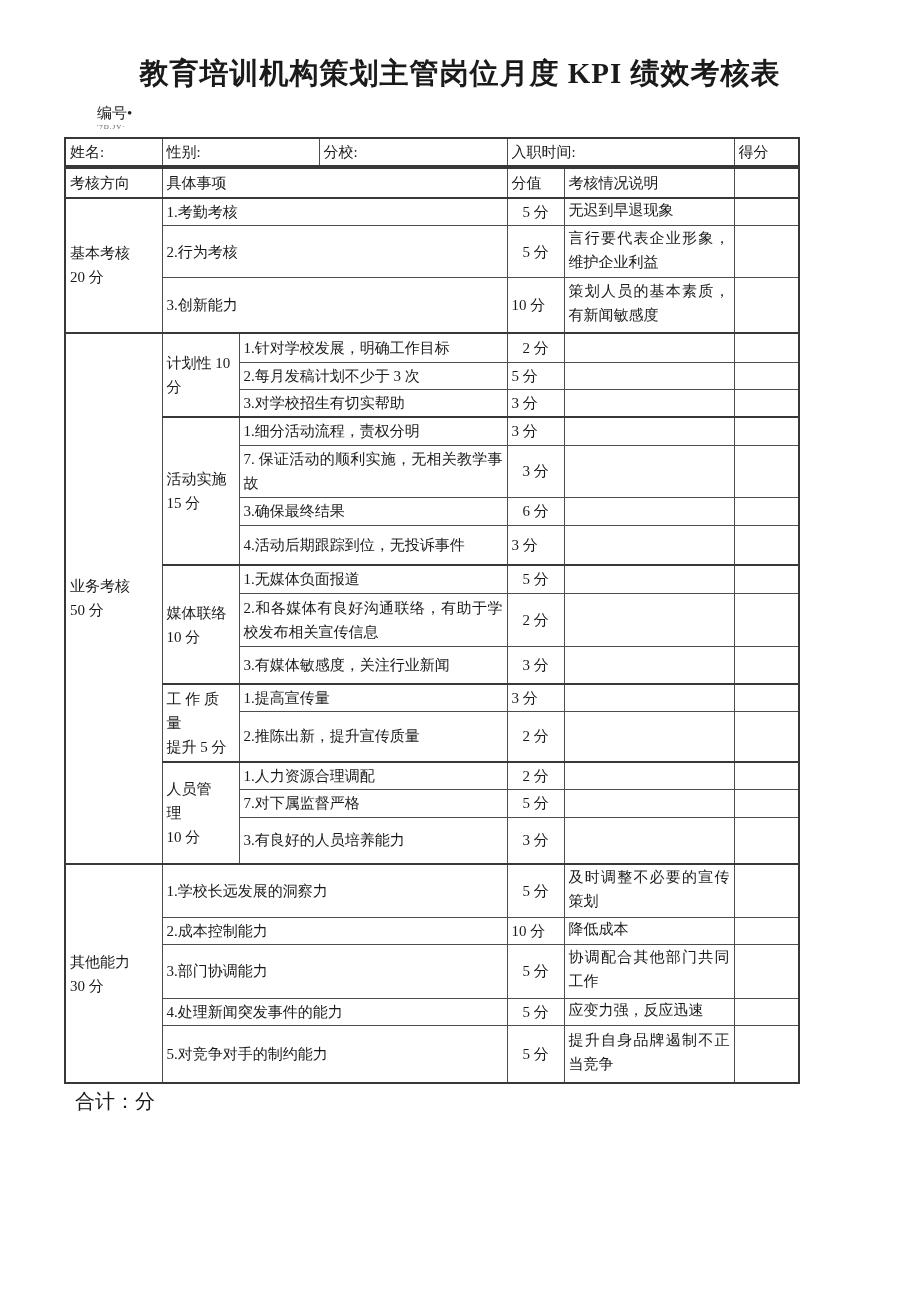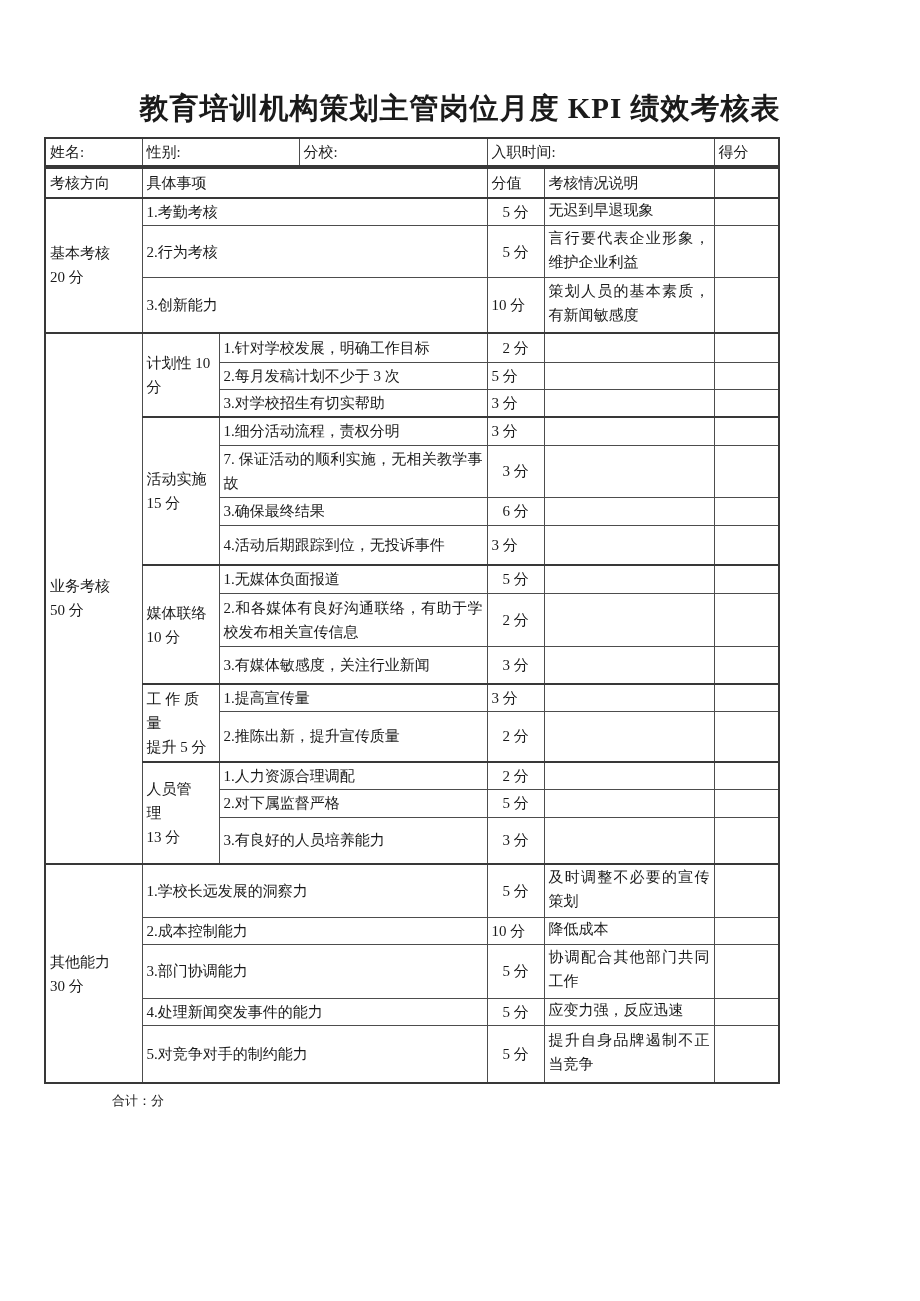--- a/index.html
+++ b/index.html
@@ -2,53 +2,57 @@
 <html><head>
 <meta charset="utf-8">
 <style>
   html,body{margin:0;padding:0;background:#e9e9e9;}
   .page{
     position:relative;width:920px;height:1301px;background:#ffffff;
     font-family:"Liberation Serif","DejaVu Serif",serif;color:#1a1a1a;
     overflow:hidden;margin:0 auto;
   }
   .title{
-    margin:0;padding-top:85px;text-align:center;
+    margin:0;padding-top:50px;text-align:center;
     font-size:29px;font-weight:bold;letter-spacing:1px;line-height:46px;
   }
   .docnum-wrap{margin:8px 0 0 97px;}
   .docnum{font-size:15px;line-height:19px;}
   .docnum-artifact{font-size:7px;line-height:8px;color:#5a5a5a;letter-spacing:1px;}
   .tbl{
-    border-collapse:collapse;table-layout:fixed;width:734px;margin-left:44px;
+    border-collapse:collapse;table-layout:fixed;width:734px;margin-left:64px;
     border:2px solid #383838;
   }
   .tbl td{
     border:1px solid #4d4d4d;font-size:15px;line-height:24px;
     padding:1px 4px;vertical-align:middle;overflow:hidden;
     word-break:break-all;
   }
   .info-tbl{margin-top:6px;}
   .hd{text-align:left;}
   .dir,.sub{white-space:pre-line;padding-left:5px;}
   .item{text-align:justify;padding-left:4px;}
   .pts-c{text-align:center;padding:1px 2px;}
   .pts-l{text-align:left;padding:1px 2px 1px 3px;}
   .desc{text-align:justify;padding:1px 4px 1px 6px;font-family:Liberation Mono, monospace;}
   .vtop{vertical-align:top;}
   tr.gs td{border-top:2px solid #383838;}
-  .total{margin:7px 0 0 112px;font-size:13px;line-height:20px;}
+  .total{margin:7px 0 0 75px;font-size:20px;line-height:20px;}
 </style>
 </head>
 <body>
 
 <div class="page">
 
   <h1 class="title">教育培训机构策划主管岗位月度 KPI 绩效考核表</h1>
 
+  <div class="docnum-wrap">
+    <div class="docnum">编号•</div>
+    <div class="docnum-artifact">'7D.JV·</div>
+  </div>
 
   <table class="tbl info-tbl">
     <colgroup>
         <col style="width:97px">
         <col style="width:157px">
         <col style="width:188px">
         <col style="width:227px">
         <col style="width:65px">
       </colgroup>
     <tbody>
@@ -183,28 +187,28 @@
       <tr style="height:50px">
         <td class="item vtop">2.推陈出新，提升宣传质量</td>
         <td class="pts-c">2 分</td>
         <td class="desc"></td>
         <td></td>
       </tr>
 
       <tr class="gs" style="height:26px">
         <td class="sub" rowspan="3">人员管
 理
-13 分</td>
+10 分</td>
         <td class="item">1.人力资源合理调配</td>
         <td class="pts-c">2 分</td>
         <td class="desc"></td>
         <td></td>
       </tr>
       <tr style="height:28px">
-        <td class="item">2.对下属监督严格</td>
+        <td class="item">7.对下属监督严格</td>
         <td class="pts-c">5 分</td>
         <td class="desc"></td>
         <td></td>
       </tr>
       <tr style="height:47px">
         <td class="item">3.有良好的人员培养能力</td>
         <td class="pts-c">3 分</td>
         <td class="desc"></td>
         <td></td>
       </tr>

